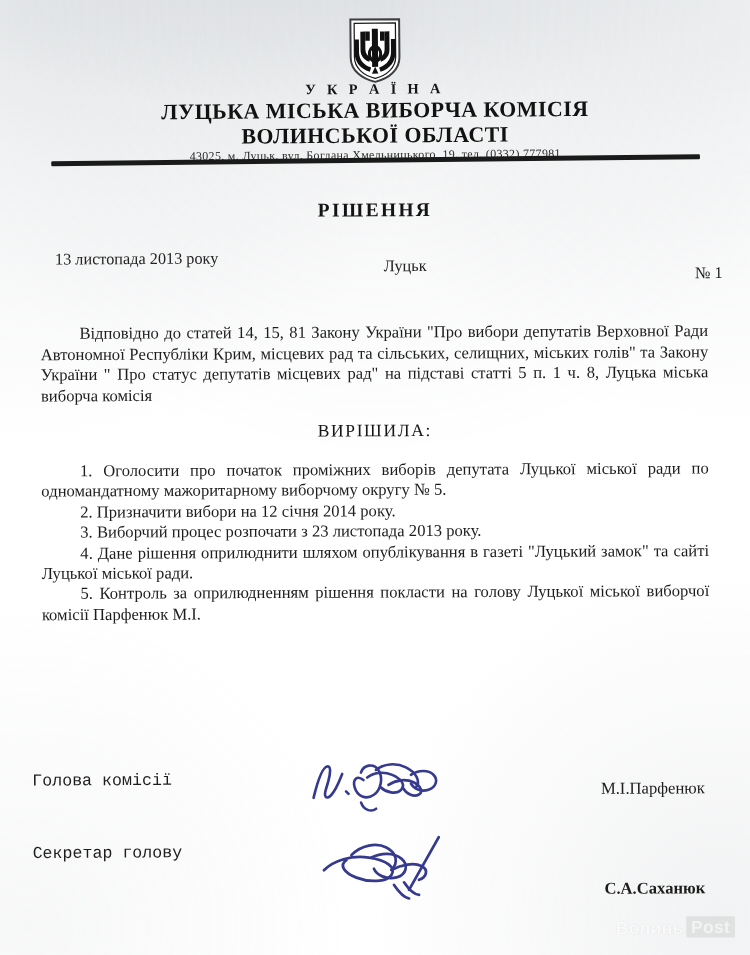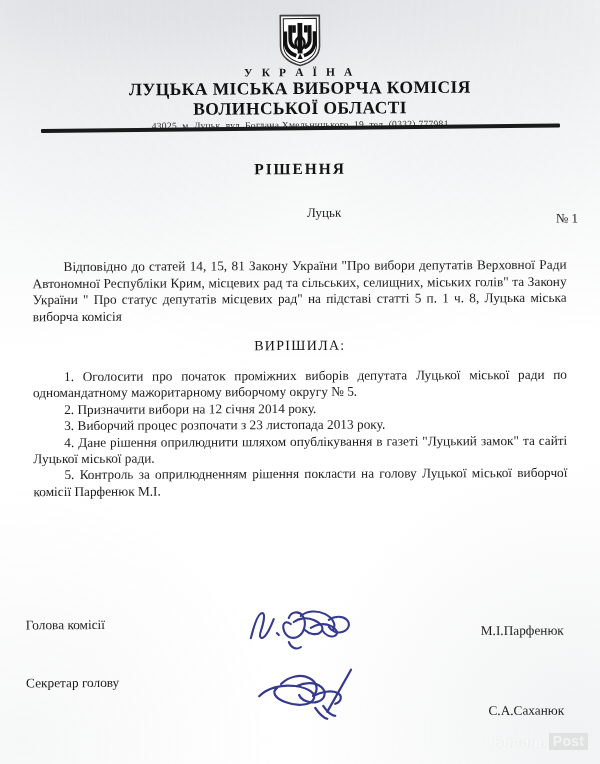--- a/index.html
+++ b/index.html
@@ -172,39 +172,40 @@
   .sig-row {
     position: relative;
     height: 58px;
   }
   .sig-role {
     position: absolute;
     left: 0;
     top: 8px;
     font-size: 13.3px;
     color: #1d1d1d;
+    font-family: Liberation Mono, monospace;
   }
   .sig-name {
     position: absolute;
     right: 10px;
     top: 16px;
     font-size: 13.3px;
     color: #1d1d1d;
     white-space: nowrap;
   }
   .sig-mark {
     position: absolute;
     left: 215px;
     top: -10px;
     width: 150px;
     height: 58px;
     color: #353a8e;
   }
   .sig-row.secretary .sig-mark { left: 225px; top: -4px; }
-  .sig-row.secretary .sig-name { top: 38px; }
+  .sig-row.secretary .sig-name { top: 38px; font-weight: bold; }
 
   
   #watermark {
     position: absolute;
     right: 12px;
     bottom: 14px;
     display: flex;
     align-items: center;
     font-family: "Liberation Sans", "DejaVu Sans", sans-serif;
     font-weight: bold;
@@ -257,20 +258,21 @@
     <div class="hl-org1">ЛУЦЬКА МІСЬКА ВИБОРЧА КОМІСІЯ</div>
     <div class="hl-org2">ВОЛИНСЬКОЇ ОБЛАСТІ</div>
     <div class="hl-addr">43025, м. Луцьк, вул. Богдана Хмельницького, 19, тел. (0332) 777981</div>
   </div>
 
   <div id="rule"></div>
 
   <div id="doc-title">РІШЕННЯ</div>
 
   <div id="meta-row">
+    <span id="meta-date">13 листопада 2013 року</span>
     <span id="meta-place">Луцьк</span>
     <span id="meta-num">№ 1</span>
   </div>
 
   <div id="body-block">
     <p class="para">Відповідно до статей 14, 15, 81 Закону України "Про вибори депутатів Верховної Ради Автономної Республіки Крим, місцевих рад та сільських, селищних, міських голів" та Закону України " Про статус депутатів місцевих рад" на підставі статті 5 п. 1 ч. 8, Луцька міська виборча комісія</p>
 
     <p class="para" id="verdict">ВИРІШИЛА:</p>
 
     <p class="item">1. Оголосити про початок проміжних виборів депутата Луцької міської ради по одномандатному мажоритарному виборчому округу № 5.</p>

